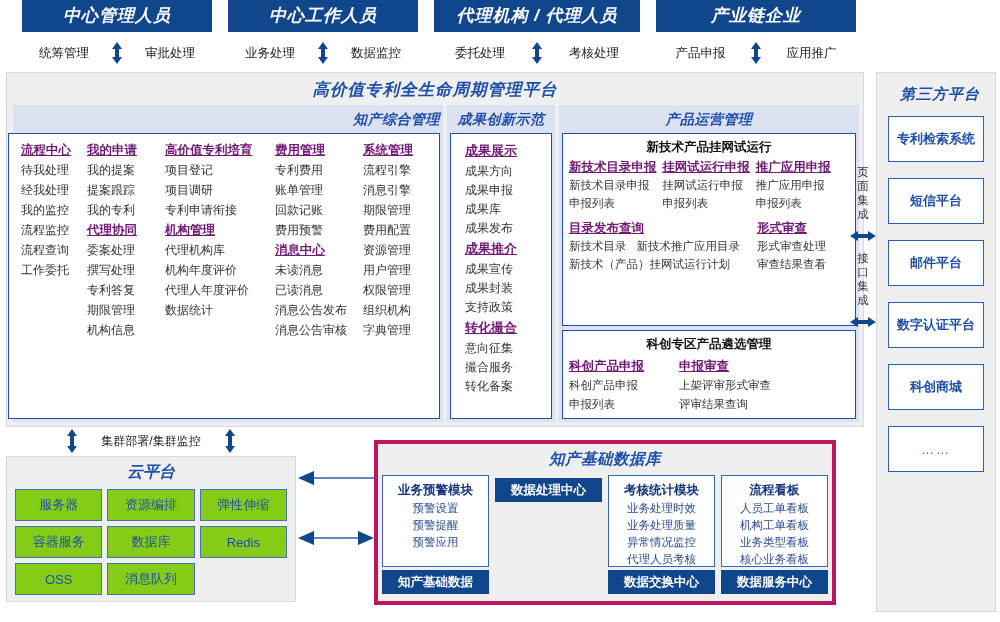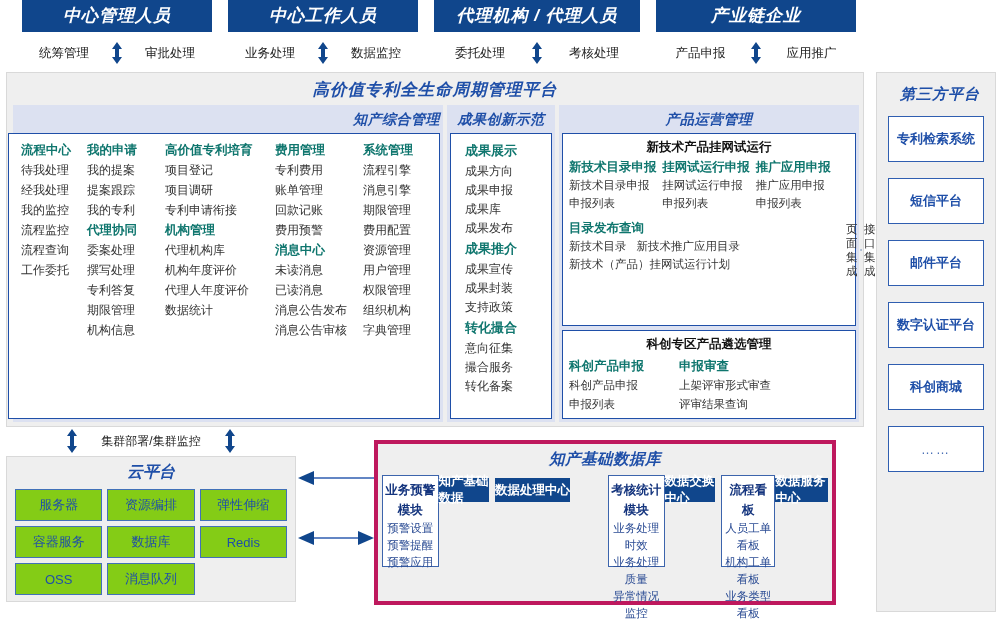--- a/index.html
+++ b/index.html
@@ -53,22 +53,22 @@
   }
   .sect-inner {
     background: #ffffff; border: 1.5px solid #1F4FA8;
     flex: 1; padding: 6px 4px;
   }
 
   
   .cols { display: flex; height: 100%; }
   .col { display: flex; flex-direction: column; }
   .grp-h {
-    color: #0f766e; font-weight: bold; font-size: 12.5px;
-    line-height: 20px; white-space: nowrap;
+    color: #701a75; font-weight: bold; font-size: 12.5px;
+    line-height: 20px; white-space: nowrap; text-decoration: underline;
   }
   .lnk {
     color: #333; font-size: 12px; line-height: 20px; white-space: nowrap;
   }
 
   
   .s-zcz { width: 430px; align-items: flex-end; }
   .s-zcz .col:nth-child(1) { width: 74px; padding-left: 8px; }
   .s-zcz .col:nth-child(2) { width: 78px; }
   .s-zcz .col:nth-child(3) { width: 110px; }
@@ -103,21 +103,21 @@
   .wide-row .wr { width: 96px; }
   .inline2 { display: flex; gap: 10px; }
   .b2 .tc:nth-child(1) { width: 110px; }
   .b2 .tc:nth-child(2) { width: 140px; }
   .b2 .lnk { font-size: 11.5px; line-height: 19px; }
 
   
   .integr {
     position: absolute; left: 846px; top: 90px;
     width: 34px; height: 320px;
-    display: flex; flex-direction: row;
+    display: flex; flex-direction: column;
     align-items: center; justify-content: center; gap: 2px;
   }
   .vtext {
     font-size: 11.5px; color: #333; line-height: 14px;
     text-align: center; width: 14px;
   }
   .lr-arrow { margin: 6px 0; }
 
   
   .third {
@@ -179,21 +179,21 @@
     background: #EFEFEF; border: 4px solid #be185d;
   }
   .db-title {
     text-align: center; color: #1F4FA8; font-size: 15.5px;
     font-weight: bold; font-style: italic; padding-top: 5px; letter-spacing: .5px;
   }
   .db-cols {
     margin: 5px auto 0; width: 446px;
     display: flex; gap: 6px;
   }
-  .db-col { flex: 1; display: flex; flex-direction: row; }
+  .db-col { flex: 1; display: flex; flex-direction: column; }
   .db-card {
     background: #ffffff; border: 1.2px solid #3C64AC;
     height: 92px; padding: 4px 2px; text-align: center;
   }
   .db-card .h {
     color: #15357E; font-weight: bold; font-size: 12.5px; line-height: 20px;
   }
   .db-card .i { color: #2B4C94; font-size: 11.5px; line-height: 17px; }
   .db-foot {
     margin-top: 3px; height: 24px; background: #10468C; color: #fff;
@@ -362,20 +362,25 @@
             </div>
             <div class="wide-row" style="margin-top:8px">
               <div class="wl">
                 <div class="grp-h">目录发布查询</div>
                 <div class="inline2">
                   <span class="lnk">新技术目录</span>
                   <span class="lnk">新技术推广应用目录</span>
                 </div>
                 <div class="lnk">新技术（产品）挂网试运行计划</div>
               </div>
+              <div class="wr">
+                <div class="grp-h">形式审查</div>
+                <div class="lnk">形式审查处理</div>
+                <div class="lnk">审查结果查看</div>
+              </div>
             </div>
           </div>
 
           <div class="sub-box b2">
             <div class="sub-title">科创专区产品遴选管理</div>
             <div class="tri">
               <div class="tc">
                 <div class="grp-h">科创产品申报</div>
                 <div class="lnk">科创产品申报</div>
                 <div class="lnk">申报列表</div>

